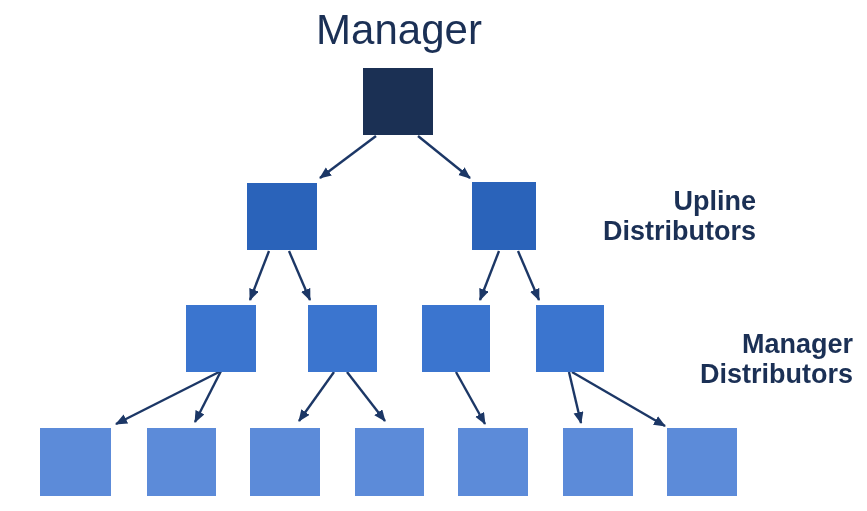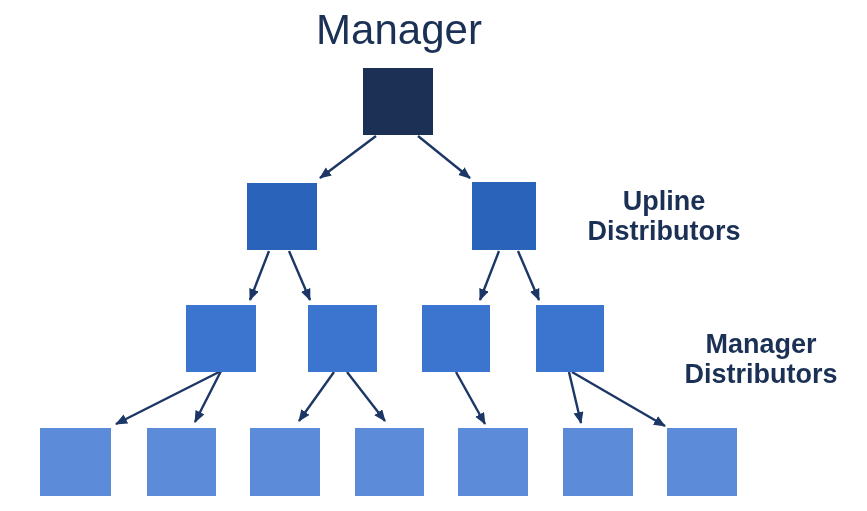--- a/index.html
+++ b/index.html
@@ -17,21 +17,21 @@
     top: 6px;
     width: 300px;
     text-align: center;
     font-size: 42px;
     font-weight: 400;
     letter-spacing: 0px;
     color: var(--text, #1b3055);
   }
   .side-label {
     position: absolute;
-    text-align: center;
+    text-align: right;
     font-size: 27px;
     line-height: 30px;
     font-weight: 600;
     color: var(--text, #1b3055);
   }
   .label-upline  { left: 572px; top: 186px; width: 184px; }
   .label-downline{ left: 669px; top: 329px; width: 184px; }
   .side-label span { display: block; }
   .edges-svg {
     position: absolute;

